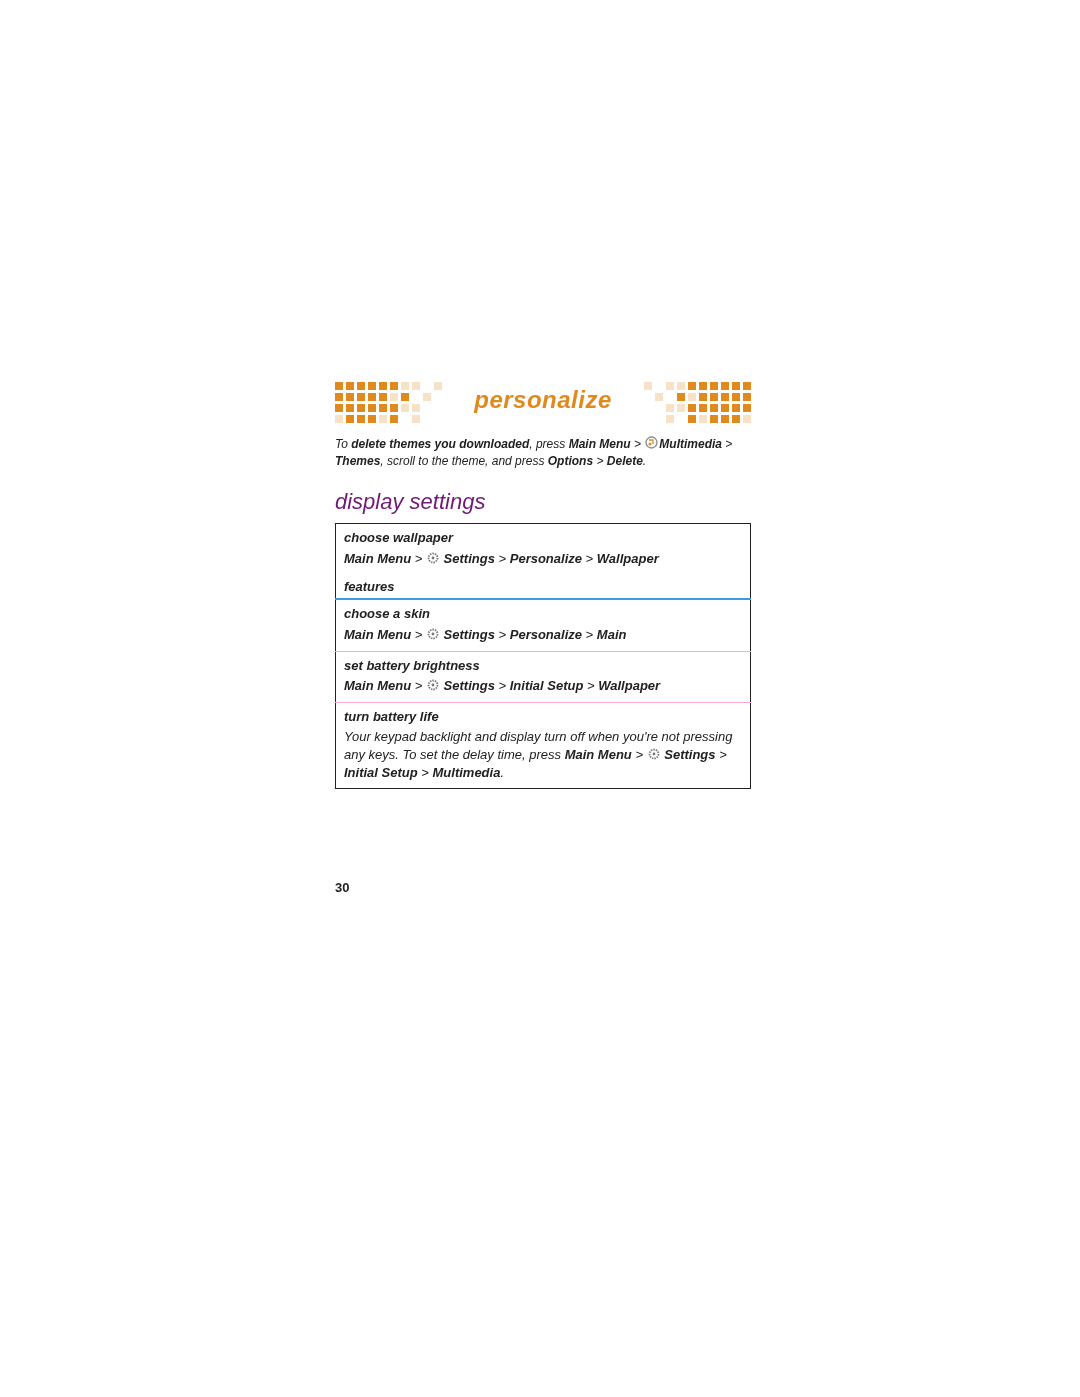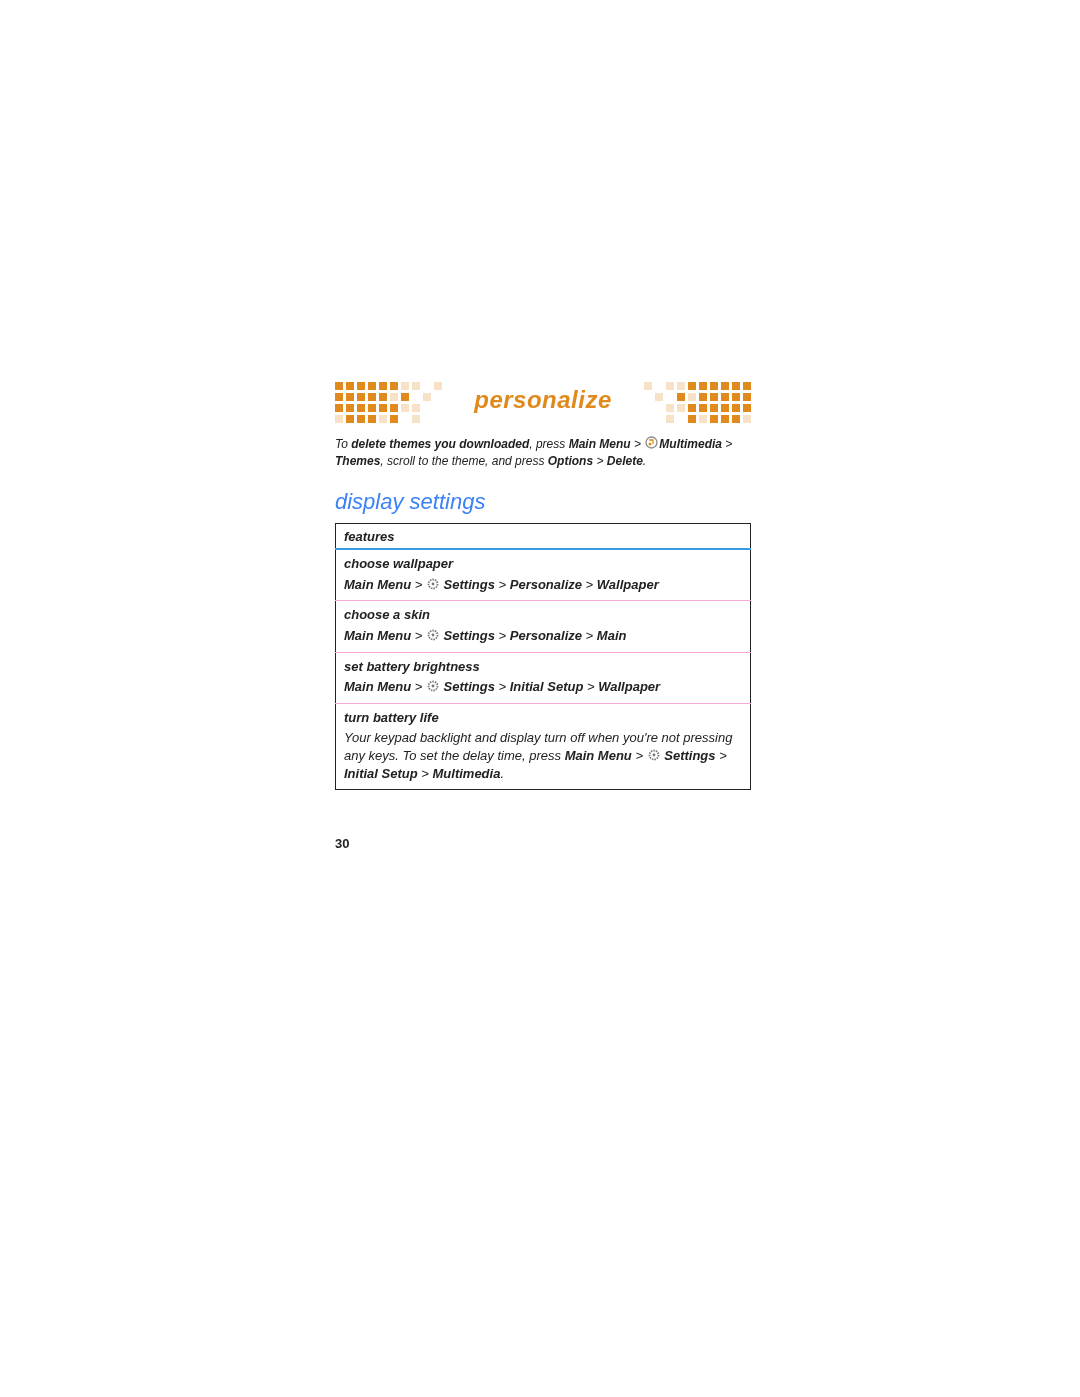--- a/index.html
+++ b/index.html
@@ -66,21 +66,21 @@
 
   .ico {
     display: inline-block;
     vertical-align: -1px;
     margin: 0 1px;
   }
 
   h2.section {
     font-size: 22px;
     font-weight: normal;
-    color: #3b82f6;
+    color: #701a75;
     margin: 0 0 8px 0;
   }
 
   table.feat {
     width: 100%;
     border-collapse: collapse;
     border: 1.5px solid #222;
     font-size: 13px;
   }
   table.feat th {
@@ -95,21 +95,21 @@
     line-height: 1.35;
   }
   table.feat td.first { border-top: none; }
   .feat-title { font-weight: bold; display: block; margin-bottom: 3px; }
   .menu-path { font-family: "Arial Narrow", Arial, sans-serif; font-stretch: condensed; font-size: 13px; }
   .menu-path .b { font-weight: bold; }
 
   .pagenum {
     position: absolute;
     left: 335px;
-    top: 836px;
+    top: 880px;
     font-size: 13px;
     font-weight: bold;
   }
 </style>
 </head>
 <body>
 
 <div class="page">
 
   <div class="banner">
@@ -222,36 +222,36 @@
           <path d="M4 4 L8 4 L8 8" stroke="#e08a1e" stroke-width="1.3" fill="none"></path>
           <circle cx="5" cy="8" r="1.5" fill="#e08a1e"></circle>
         </svg></span><span class="menu bold">Multimedia</span><span class="menu"> &gt; </span><span class="menu bold">Themes</span><span>, scroll to the theme, and press </span><span class="menu bold">Options</span><span class="menu"> &gt; </span><span class="menu bold">Delete</span><span>.</span>
   </p>
 
   <h2 class="section">display settings</h2>
 
   <table class="feat">
     <tbody>
         <tr>
-          <th>features</th>
-        </tr>
-
-    <tr>
           <td class="first">
       <span class="feat-title">choose wallpaper</span>
       <span class="menu-path">
         <span class="b">Main Menu</span><span> &gt; </span><span class="ico"><svg width="12" height="12" viewBox="0 0 12 12">
                   <circle cx="6" cy="6" r="4.5" fill="none" stroke="#777" stroke-width="1.8" stroke-dasharray="1.5 1"></circle>
                   <circle cx="6" cy="6" r="1.4" fill="#777"></circle>
                 </svg></span><span class="b"> Settings</span><span> &gt; </span><span class="b">Personalize</span><span> &gt; </span><span class="b">Wallpaper</span>
       </span>
     </td>
         </tr>
 
     <tr>
+          <th>features</th>
+        </tr>
+
+    <tr>
           <td>
       <span class="feat-title">choose a skin</span>
       <span class="menu-path">
         <span class="b">Main Menu</span><span> &gt; </span><span class="ico"><svg width="12" height="12" viewBox="0 0 12 12">
                   <circle cx="6" cy="6" r="4.5" fill="none" stroke="#777" stroke-width="1.8" stroke-dasharray="1.5 1"></circle>
                   <circle cx="6" cy="6" r="1.4" fill="#777"></circle>
                 </svg></span><span class="b"> Settings</span><span> &gt; </span><span class="b">Personalize</span><span> &gt; </span><span class="b">Main</span>
       </span>
     </td>
         </tr>

